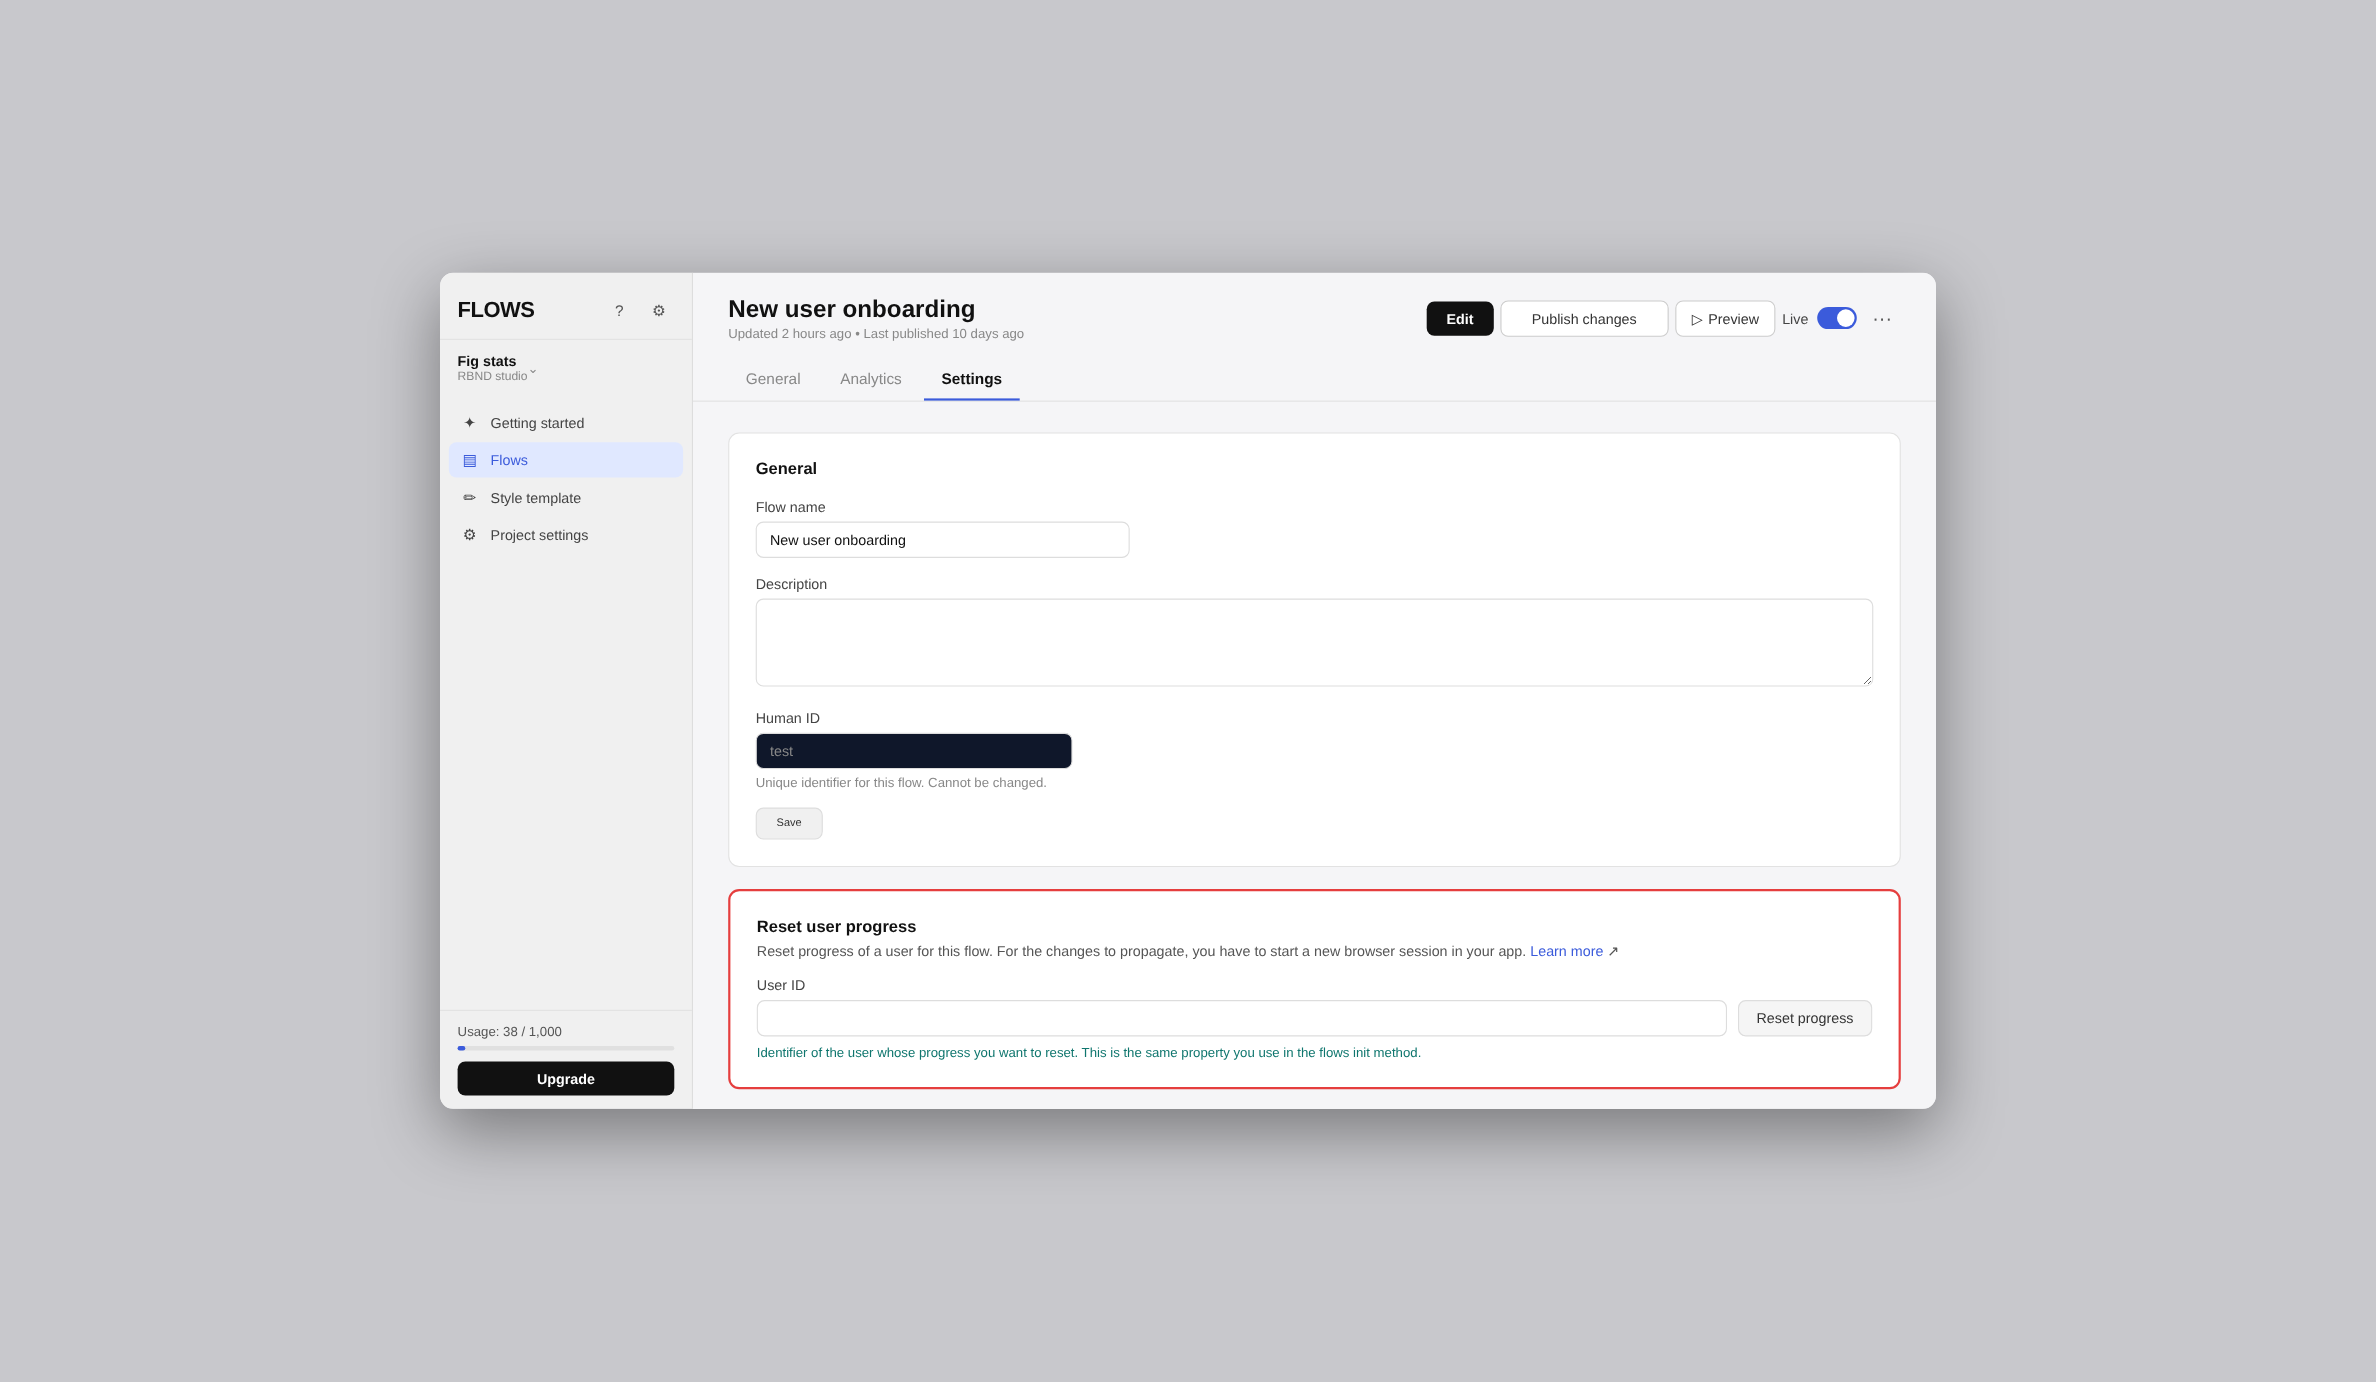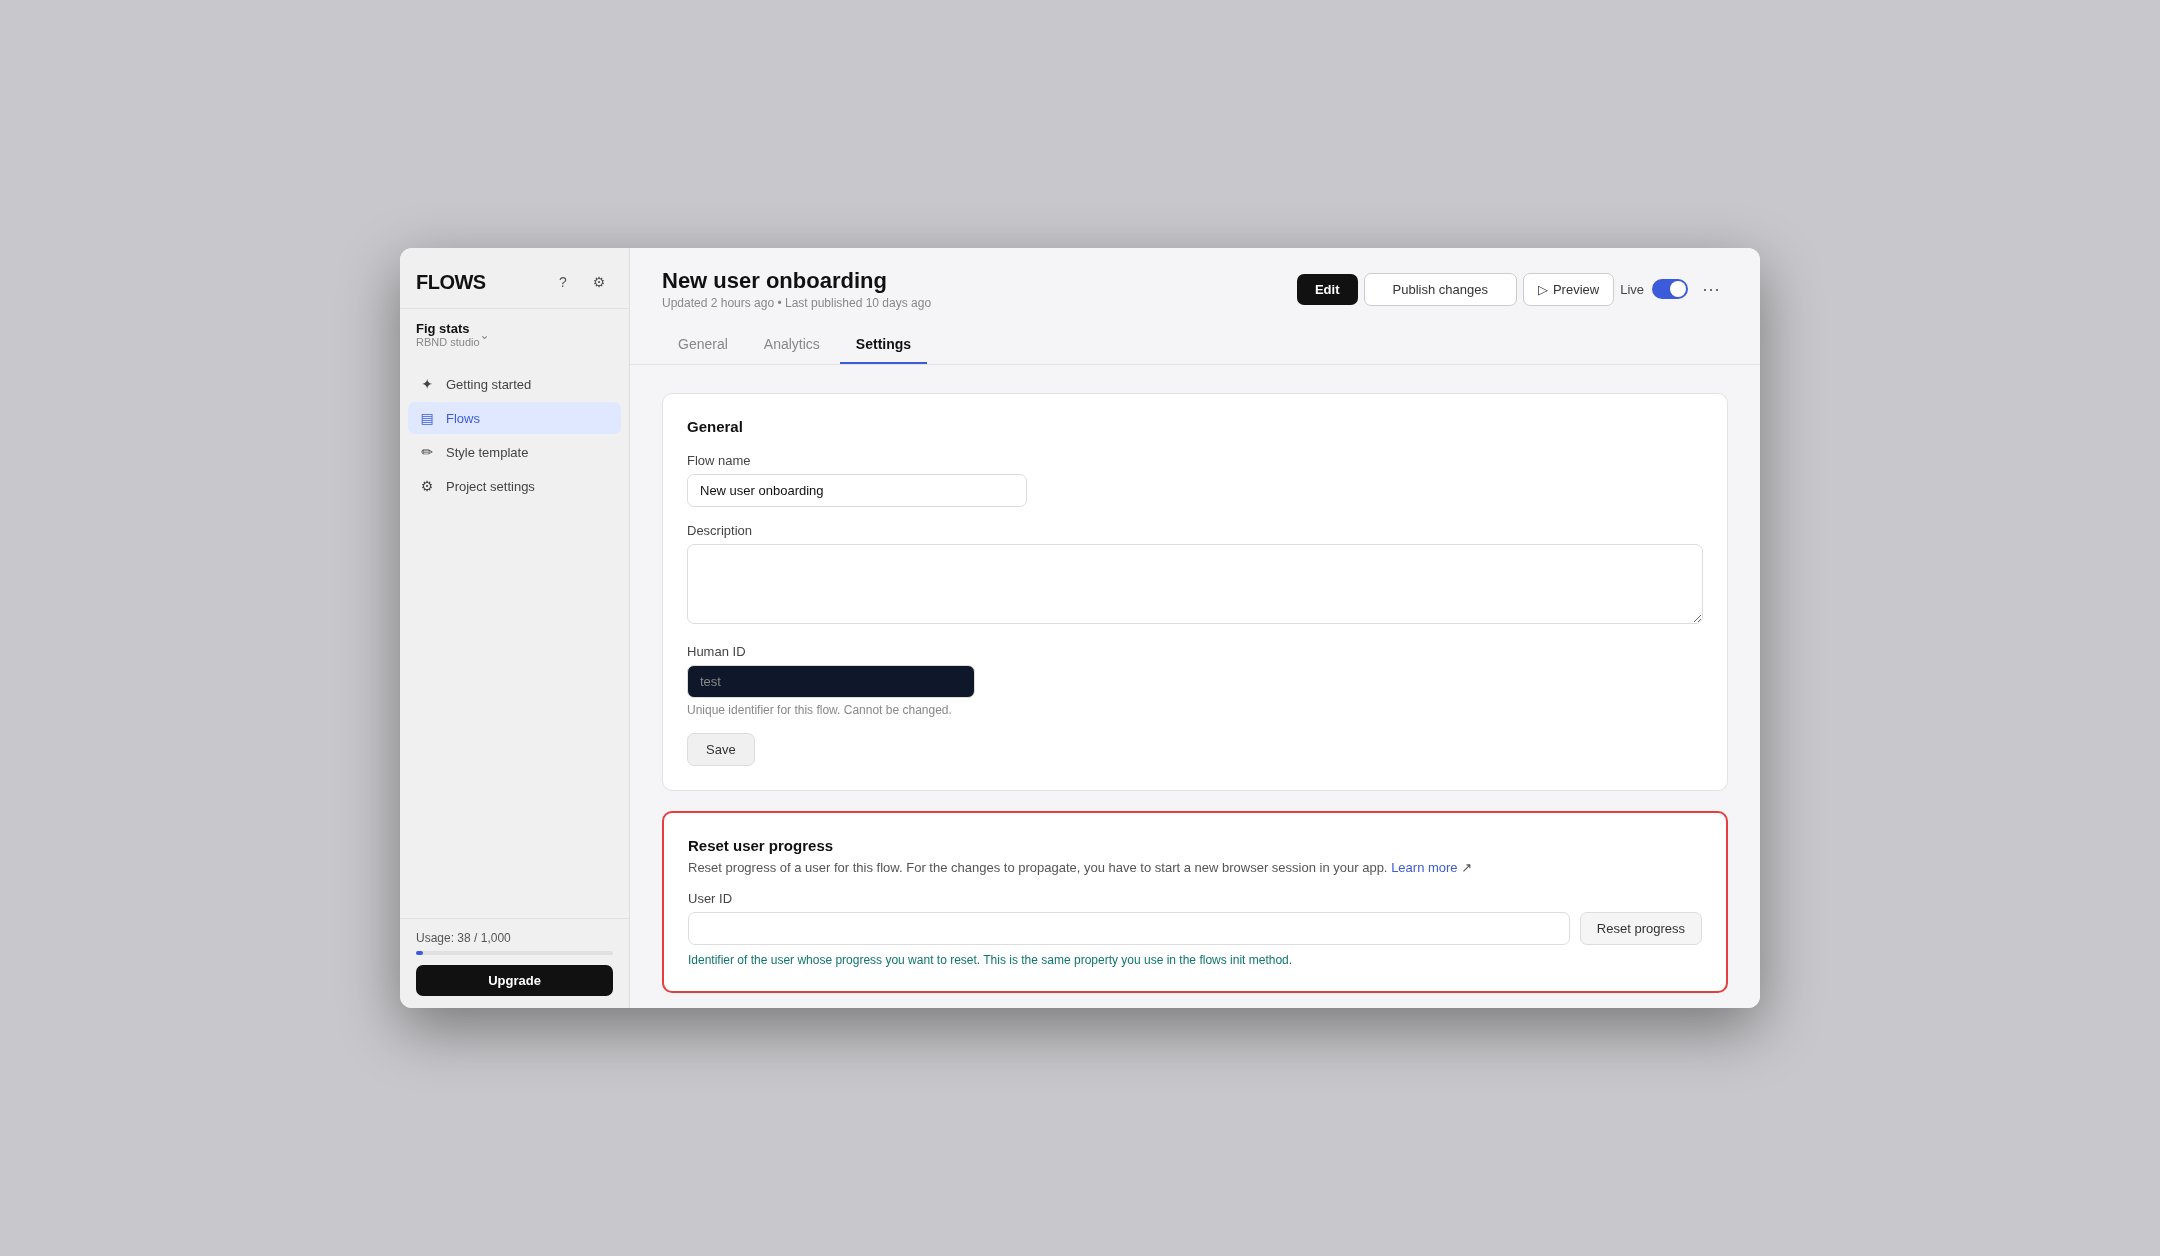--- a/index.html
+++ b/index.html
@@ -319,21 +319,21 @@
       font-size: 12px;
       color: #888;
       margin-top: 5px;
     }
     .btn-save {
       background: #f0f0f0;
       color: #333;
       border: 1px solid #ddd;
       border-radius: 7px;
       padding: 8px 18px;
-      font-size: 13px;
+      font-size: 10px;
       cursor: pointer;
       font-weight: 500;
     }
     
     .card-danger {
       background: #fff;
       border-radius: 10px;
       padding: 24px;
       margin-bottom: 20px;
       border: 2px solid #e53e3e;

